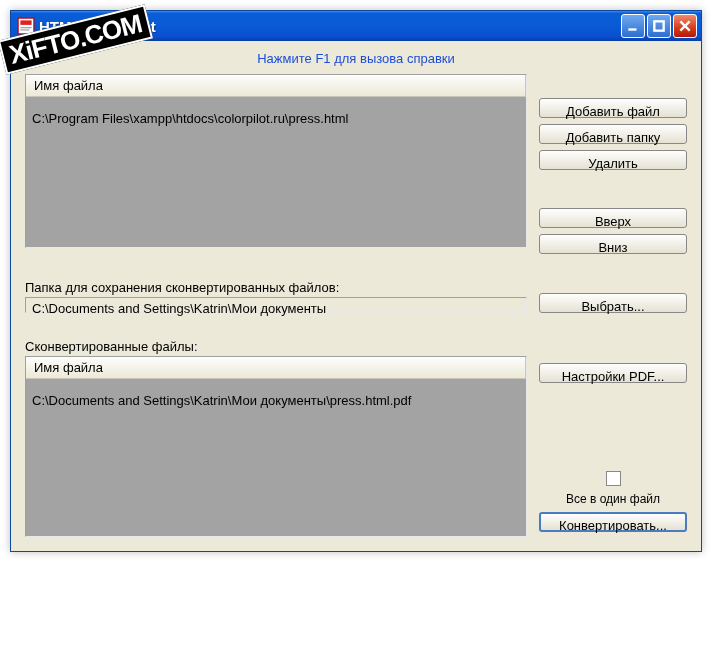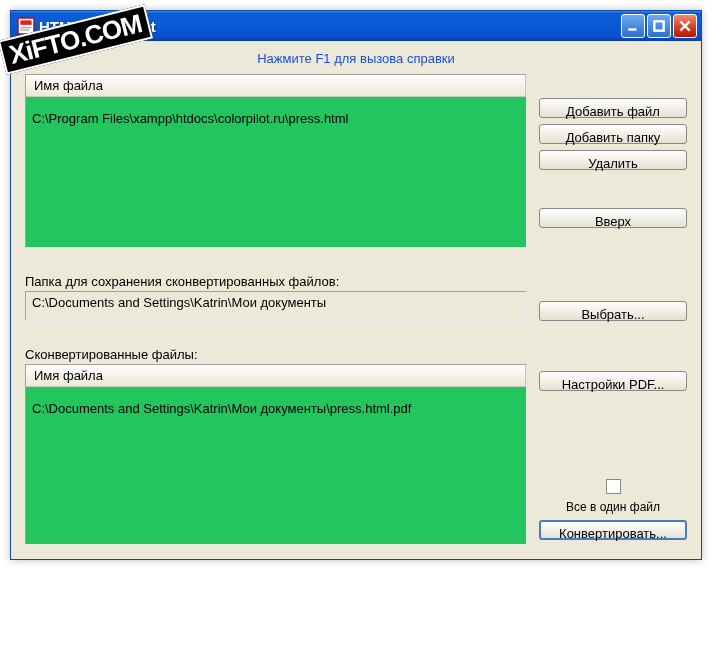--- a/index.html
+++ b/index.html
@@ -80,21 +80,21 @@
   .section-label {
     font-size: 13px;
     margin-bottom: 2px;
     display:block;
   }
   .listbox {
     border-top: 1px solid #a0a0a0;
     border-left: 1px solid #a0a0a0;
     border-right: 1px solid #e8e8e8;
     border-bottom: 1px solid #e8e8e8;
-    background: #22c55e;
+    background: #a3a3a3;
   }
   .list-header-row {
     background: #ece9d8;
     border-bottom: 1px solid #c9c5b8;
     display: flex;
   }
   .list-header-cell {
     padding: 3px 8px;
     font-size: 13px;
     border-right: 1px solid #c9c5b8;
@@ -112,21 +112,21 @@
   .listbox.converted .list-body { height: 157px; }
   .textfield {
     width: 100%;
     border-top: 1px solid #a0a0a0;
     border-left: 1px solid #a0a0a0;
     border-right: 1px solid #e8e8e8;
     border-bottom: 1px solid #e8e8e8;
     background: #ece9d8;
     padding: 3px 6px;
     font-size: 13px;
-    height: 30px;
+    height: 16px;
   }
   .btn {
     height: 20px;
     border: 1px solid #888;
     border-radius: 3px;
     background: linear-gradient(to bottom, #fefefe, #e5e1d2);
     font-size: 13px;
     text-align: center;
     line-height: 26px;
     cursor: default;
@@ -216,20 +216,21 @@
           </div>
         </div>
       </div>
       <div class="right-col">
         <div style="height:18px"></div>
         <div class="btn">Добавить файл</div>
         <div class="btn">Добавить папку</div>
         <div class="btn">Удалить</div>
         <div class="spacer-md"></div>
         <div class="btn">Вверх</div>
+        <div class="btn">Вниз</div>
       </div>
     </div>
 
     <div class="spacer-md"></div>
 
     <div class="row" style="align-items:flex-end">
       <div class="left-col">
         <span class="section-label">Папка для сохранения сконвертированных файлов:</span>
         <div class="textfield">C:\Documents and Settings\Katrin\Мои документы</div>
       </div>

